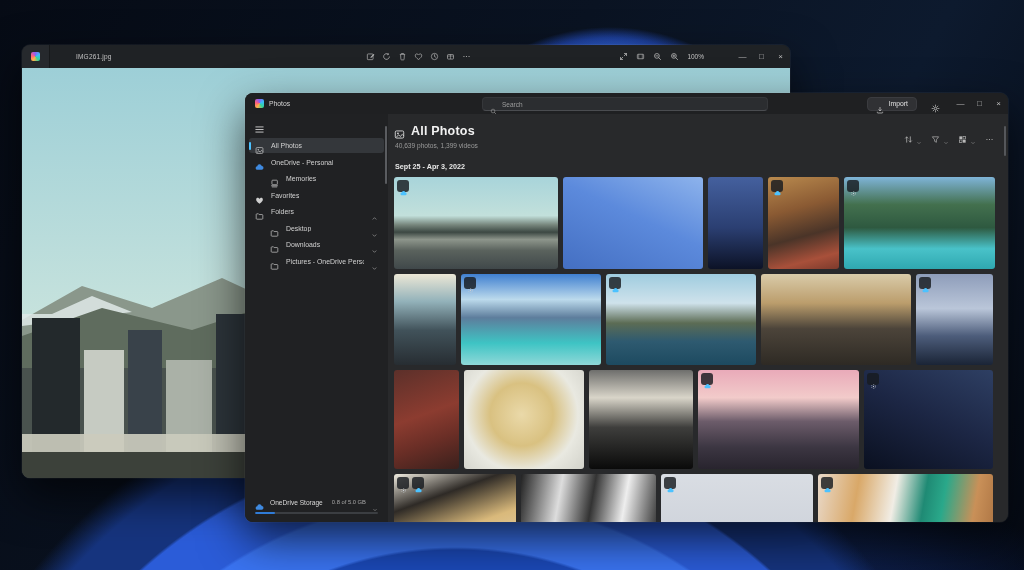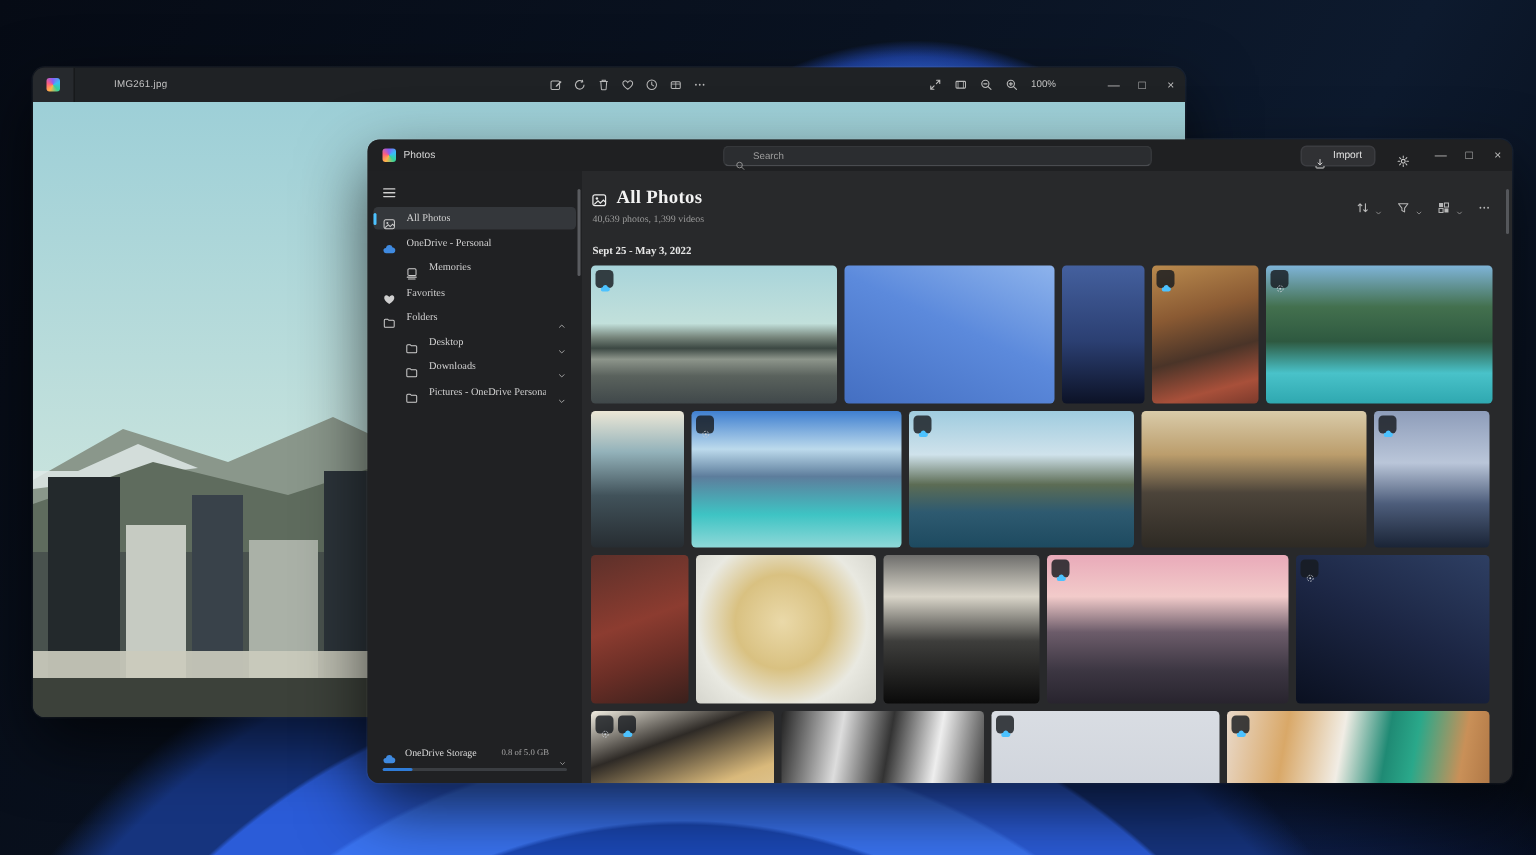--- a/index.html
+++ b/index.html
@@ -50,21 +50,21 @@
   .searchbox .icn { width:7px; height:7px; color:#9d9d9d; }
   .searchbox .ph { font-size:6.5px; color:#9d9d9d; }
   .tb-right { position:absolute; right:0; top:0; height:21px; display:flex; align-items:center; }
   .import-btn { display:flex; align-items:center; gap:5px; height:14px; padding:0 8px;
     background:#303134; border:1px solid #3b3c40; border-radius:4px; margin-right:10px; }
   .import-btn .icn { width:8px; height:8px; color:#dcdcdc; }
   .import-btn span.lbl { font-size:6.8px; color:#e2e2e2; }
   .gear-btn { width:16px; display:flex; justify-content:center; margin-right:8px; }
   .gear-btn .icn { width:9px; height:9px; color:#c9c9c9; }
 
-  .pw-body { display:flex; height:408px;font-family:Liberation Serif, serif; }
+  .pw-body { display:flex; height:408px; }
 
   
   .sidebar { width:143px; background:#202123; position:relative; padding-top:4px; flex:none; }
   .hamb { margin:3px 0 6px 9px; width:11px; height:11px; color:#cfcfcf; }
   .hamb .icn { width:11px; height:11px; display:block; }
   .side-item { position:relative; display:flex; align-items:center; gap:7px; height:15px;
     margin:1.5px 4px; border-radius:3px; color:#d2d2d2; }
   .side-item.sel { background:#34373b; }
   .selbar { position:absolute; left:0; top:3.5px; width:2px; height:8px; border-radius:2px; background:#4cc2ff; }
   .side-item .icn { width:9px; height:9px; flex:none; color:#cfcfcf; }
@@ -382,21 +382,21 @@
   </div>
   <div class="grp">
     <span class="icn"><svg viewBox="0 0 12 12">
                   <circle cx="2.6" cy="6" r=".8" fill="currentColor"></circle>
                   <circle cx="6" cy="6" r=".8" fill="currentColor"></circle>
                   <circle cx="9.4" cy="6" r=".8" fill="currentColor"></circle>
                 </svg></span>
 
   </div>
           </div>
-        <div class="date-head">Sept 25 - May 3, 2022</div>
+        <div class="date-head">Sept 25 - Apr 3, 2022</div>
         <div id="grid">
   <div class="grid-row">
 
       <div class="photo" style="width:164px;height:92px;background:linear-gradient(180deg,#a8d4da 0%,#c2e0db 42%,#77867c 52%,#3c4843 60%,#8d958b 68%,#5a625d 80%,#40484a 100%)">
 
           <span class="badge cloud" style="left:3px">
             <span class="icn"><svg viewBox="0 0 12 12">
                       <path d="M3.3 9a2.3 2.3 0 0 1-.3-4.6 3.1 3.1 0 0 1 6-.5 2.5 2.5 0 0 1-.4 5.1z" fill="currentColor"></path>
                     </svg></span>
           </span>

